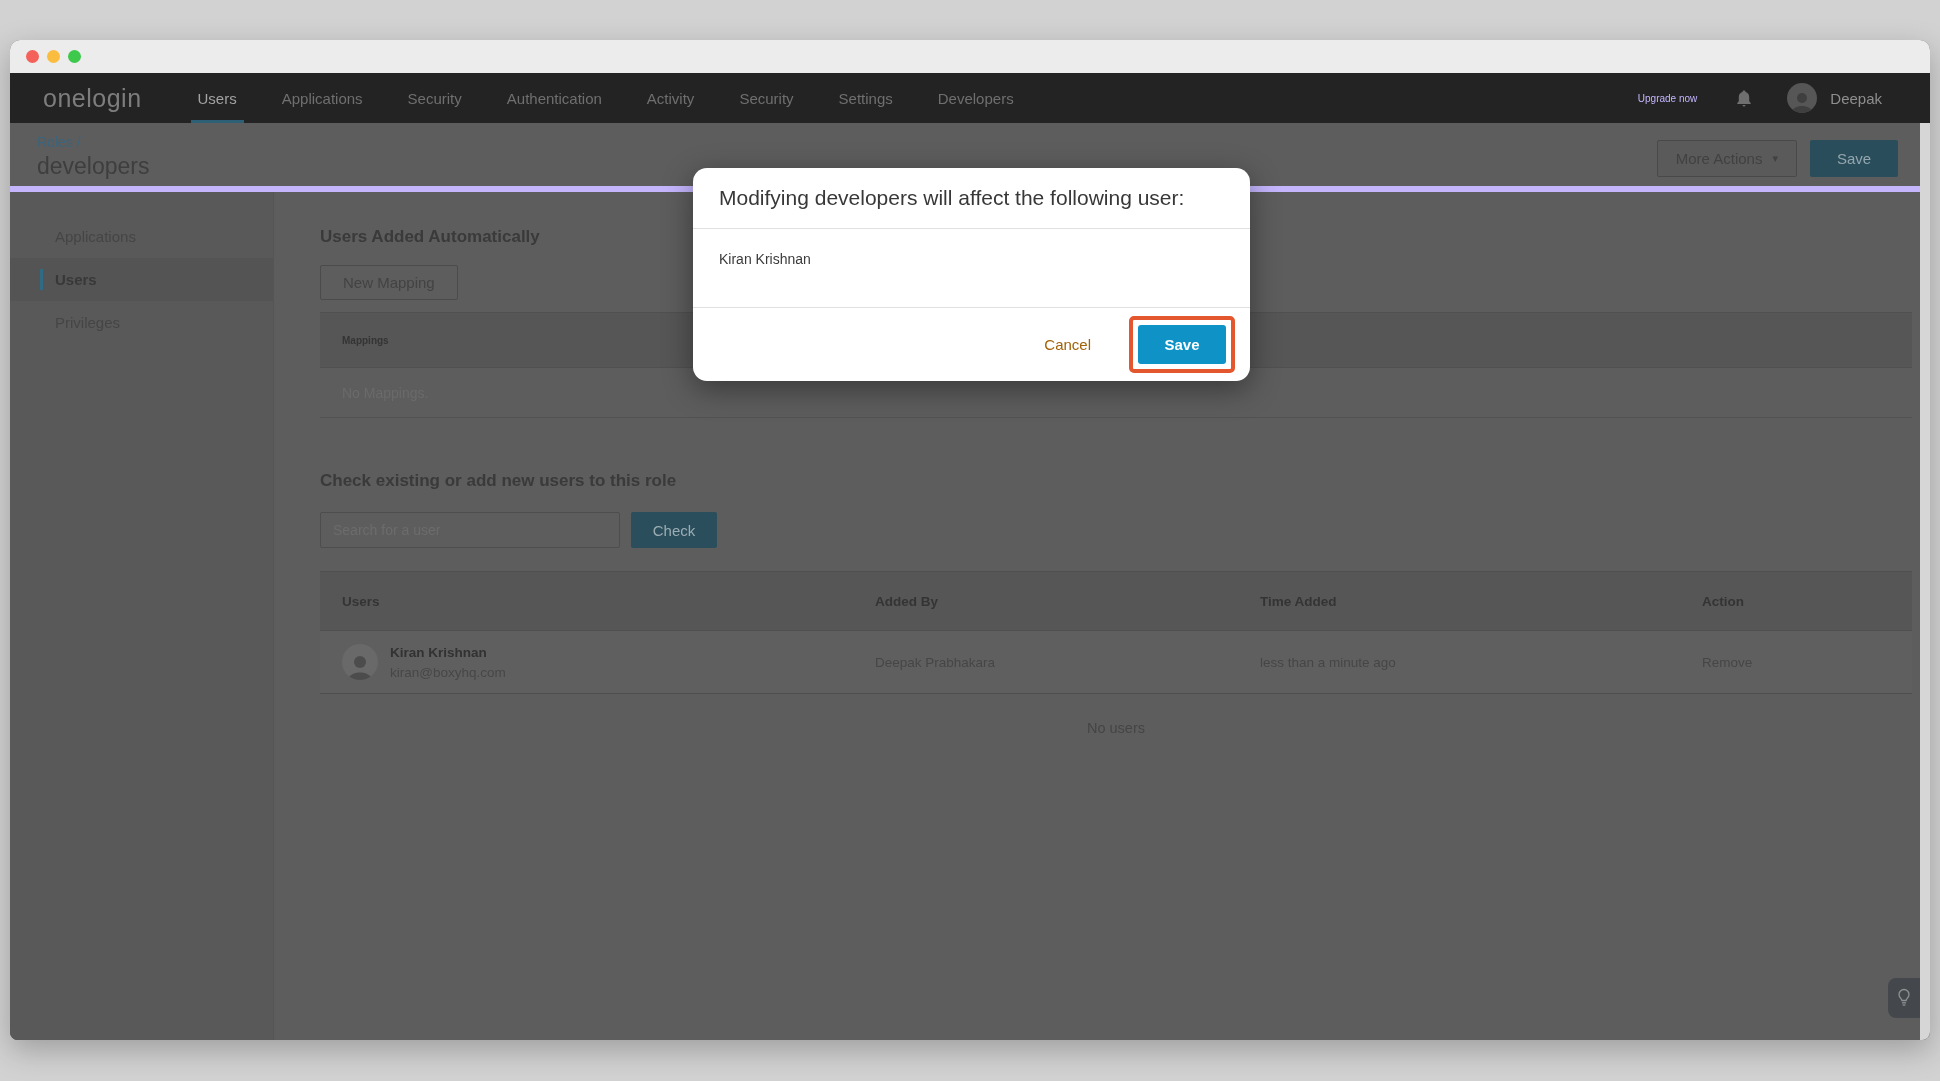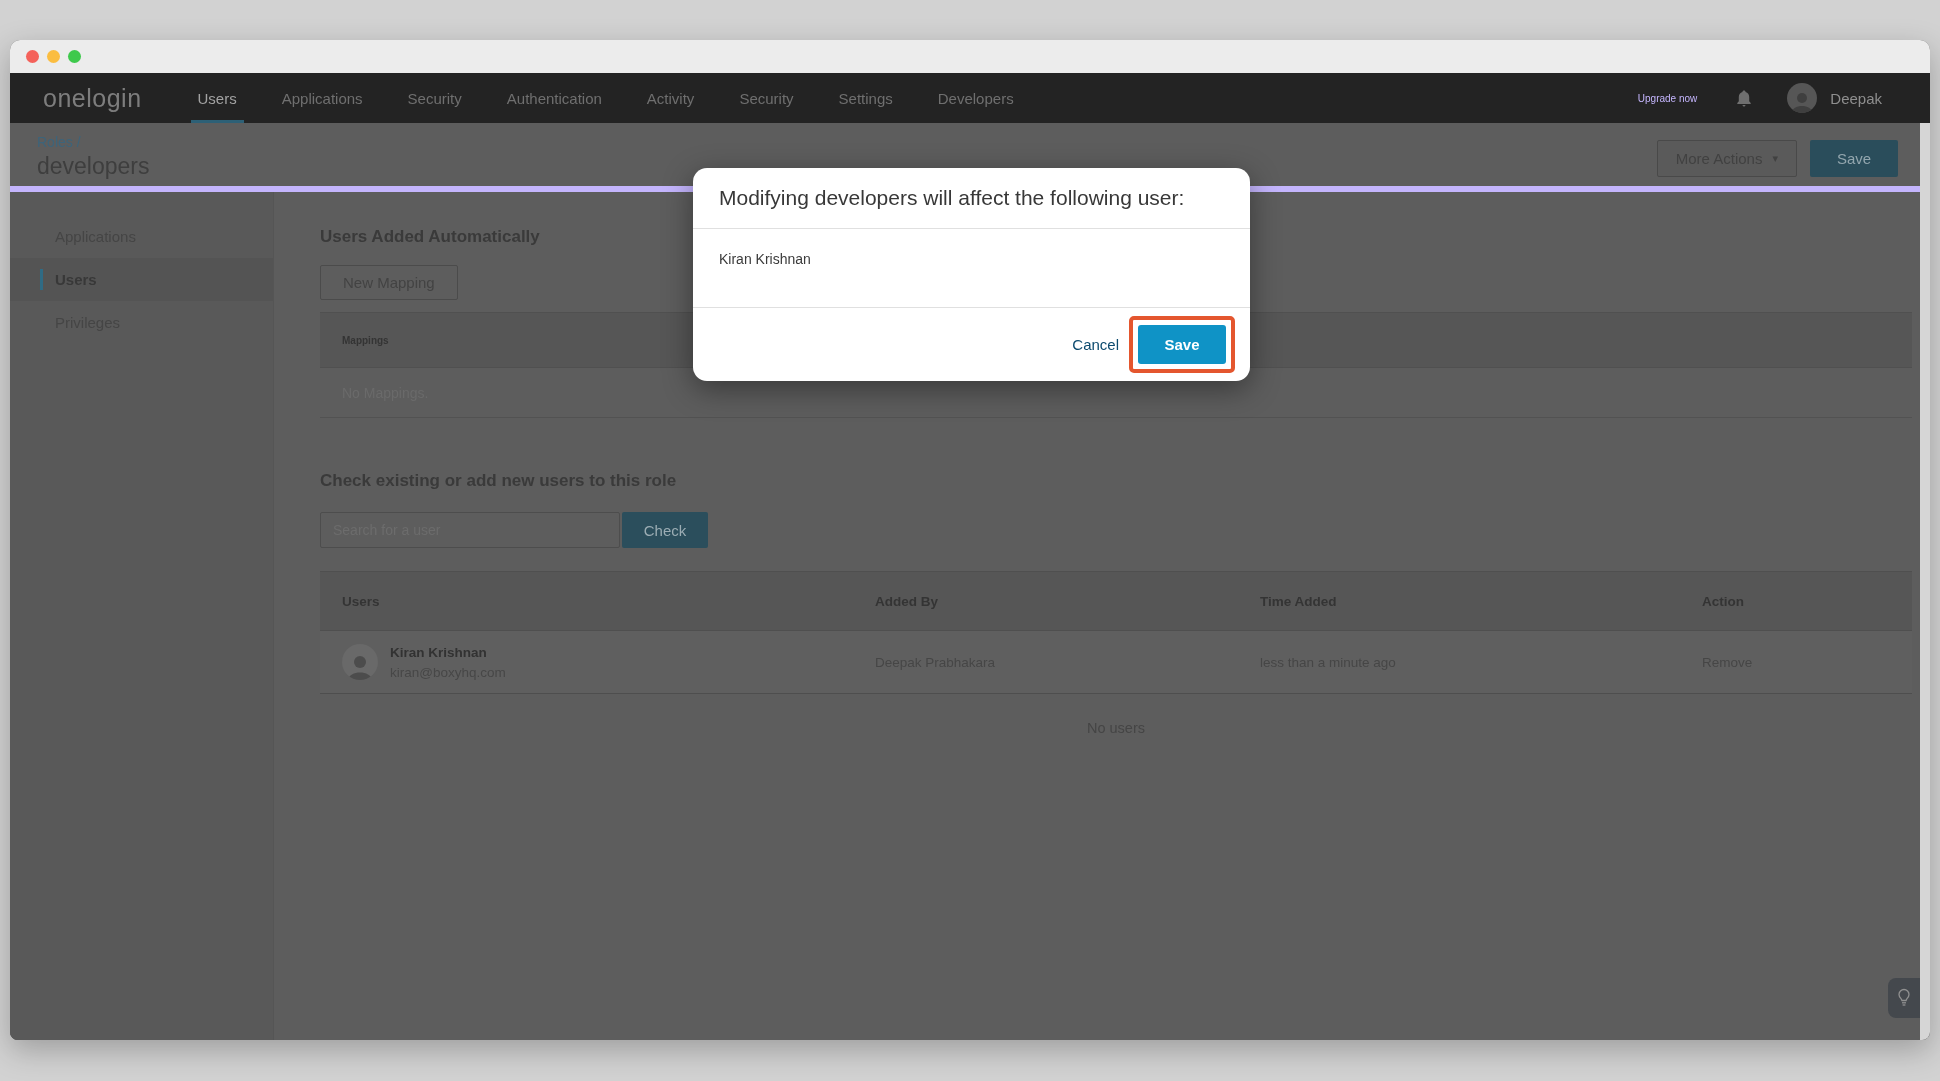--- a/index.html
+++ b/index.html
@@ -64,21 +64,21 @@
   .btn-outline { margin-top:18px; height:35px; padding:0 22px; background:transparent;
     border:1px solid #4b4b4b; border-radius:2px; color:#434343; font-size:15px; cursor:pointer; }
 
   .map-table { margin-top:12px; }
   .map-head { height:56px; background:#565656; border-top:1px solid #505050; border-bottom:1px solid #505050;
     display:flex; align-items:center; padding-left:22px; font-size:10px; font-weight:bold; color:#343434; }
   .map-empty { height:50px; border-bottom:1px solid #525252; display:flex; align-items:center;
     padding-left:22px; font-size:14px; color:#6a6a6a; }
 
   .check-heading { margin-top:53px; }
-  .search-row { margin-top:21px; display:flex; gap:2px; }
+  .search-row { margin-top:21px; display:flex; gap:11px; }
   .search-input { width:300px; height:36px; background:#5d5d5d; border:1px solid #4d4d4d;
     border-radius:2px; padding:0 12px; font-size:14px; color:#707070; outline:none; }
   .search-input::placeholder { color:#6c6c6c; }
   .btn-check { height:36px; width:86px; background:#2b4e5c; border:none; border-radius:2px;
     color:#9cadb4; font-size:15px; cursor:pointer; }
 
   .manual-heading { margin-top:57px; }
   .users-table { margin-top:23px; }
   .u-row { display:grid; grid-template-columns:533px 385px 442px 1fr; align-items:center; }
   .u-head { height:60px; background:#565656; border-top:1px solid #4f4f4f; border-bottom:1px solid #4f4f4f; }
@@ -98,21 +98,21 @@
     justify-content:center; cursor:pointer; }
 
   
   .modal { position:absolute; left:693px; top:168px; width:557px; background:#ffffff;
     border-radius:14px; box-shadow:0 8px 30px rgba(0,0,0,.4); z-index:10; }
   .modal-title { padding:18px 26px; font-size:21px; color:#383838;
     border-bottom:1px solid #e0e0e0; }
   .modal-body { padding:22px 26px 40px; font-size:14px; color:#3b3b3b; }
   .modal-footer { border-top:1px solid #e0e0e0; height:74px; display:flex; align-items:center;
     justify-content:flex-end; padding-right:15px; }
-  .cancel-link { color:#0c4a6e; font-size:15px; font-weight:500; margin-right:10px; cursor:pointer; }
+  .cancel-link { color:#a16207; font-size:15px; font-weight:500; margin-right:38px; cursor:pointer; }
   .save-highlight { border:4px solid #e4562e; border-radius:5px; padding:5px; }
   .btn-save-blue { width:88px; height:39px; background:#0f93c6; border:none; border-radius:3px;
     color:#ffffff; font-size:15px; font-weight:bold; cursor:pointer; }
 
   svg { display:block; }
 </style>
 </head>
 <body>
 
 <div class="window">

